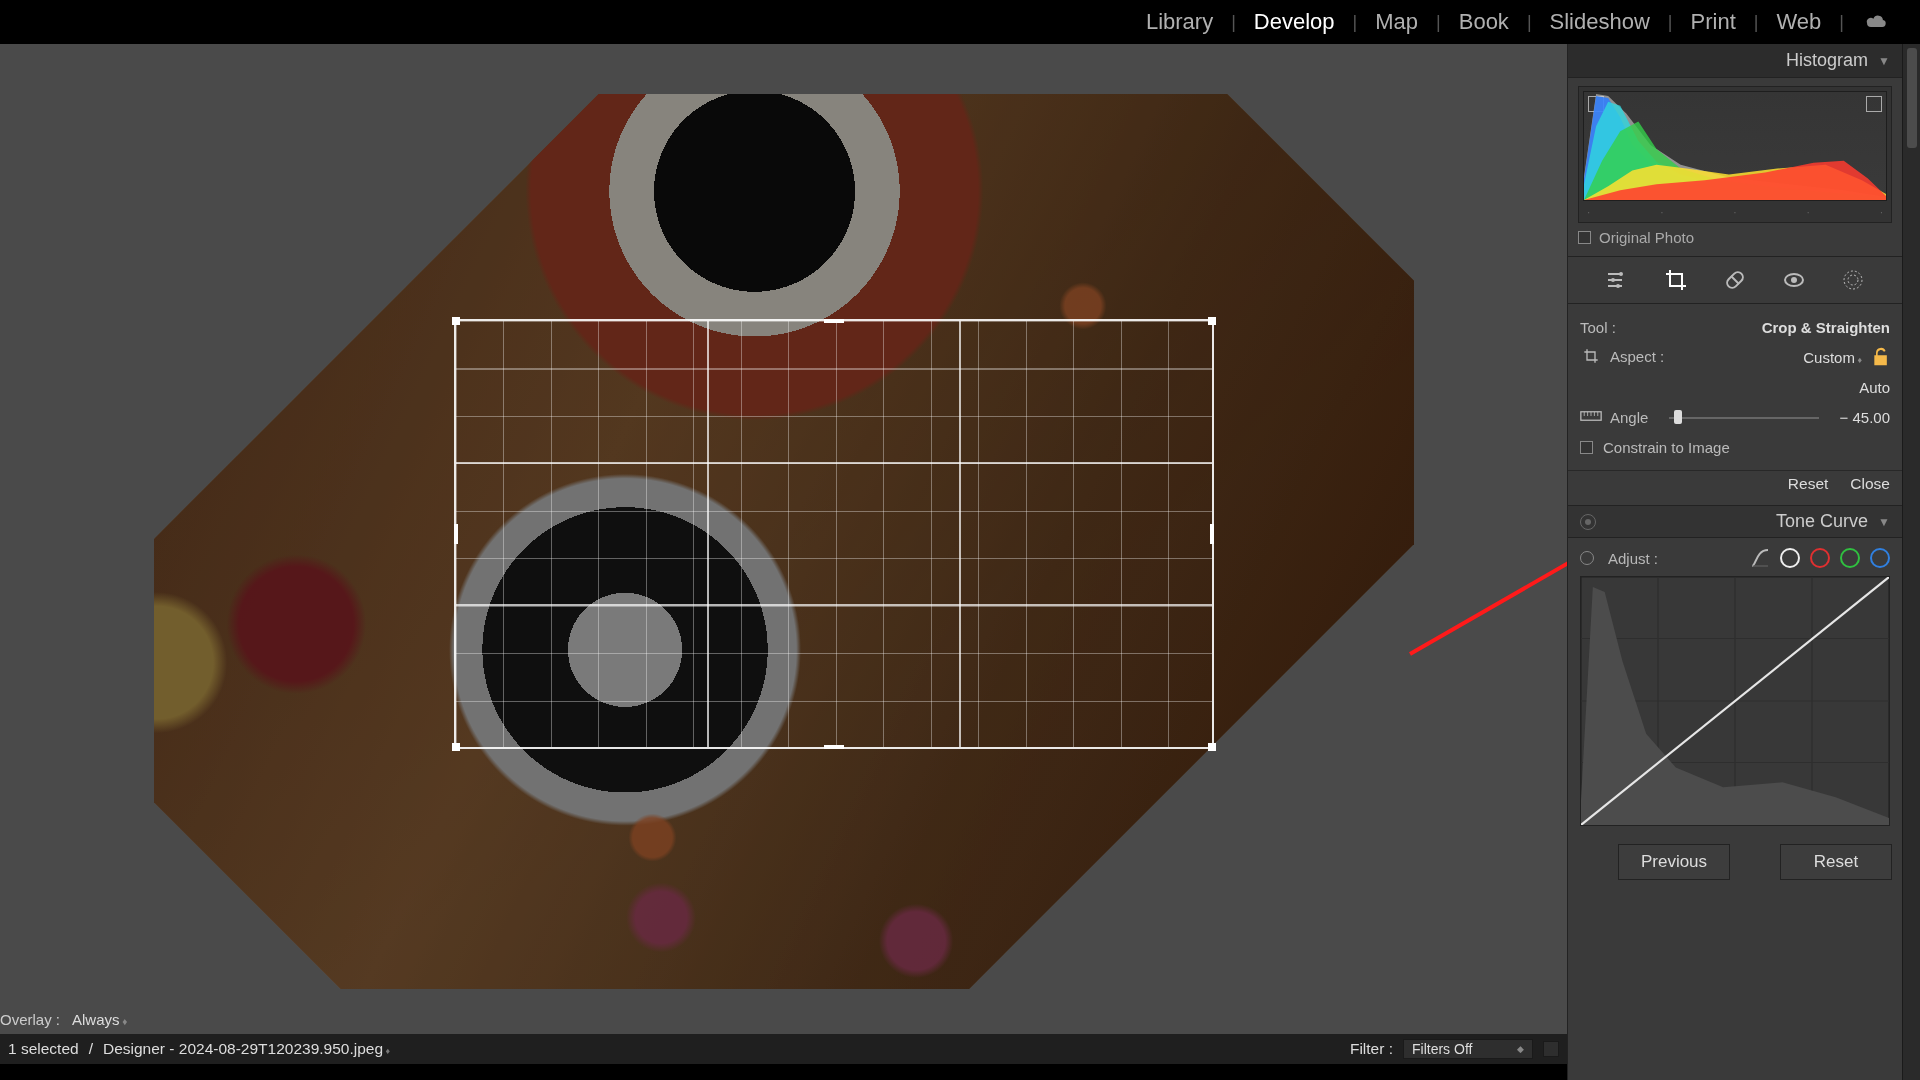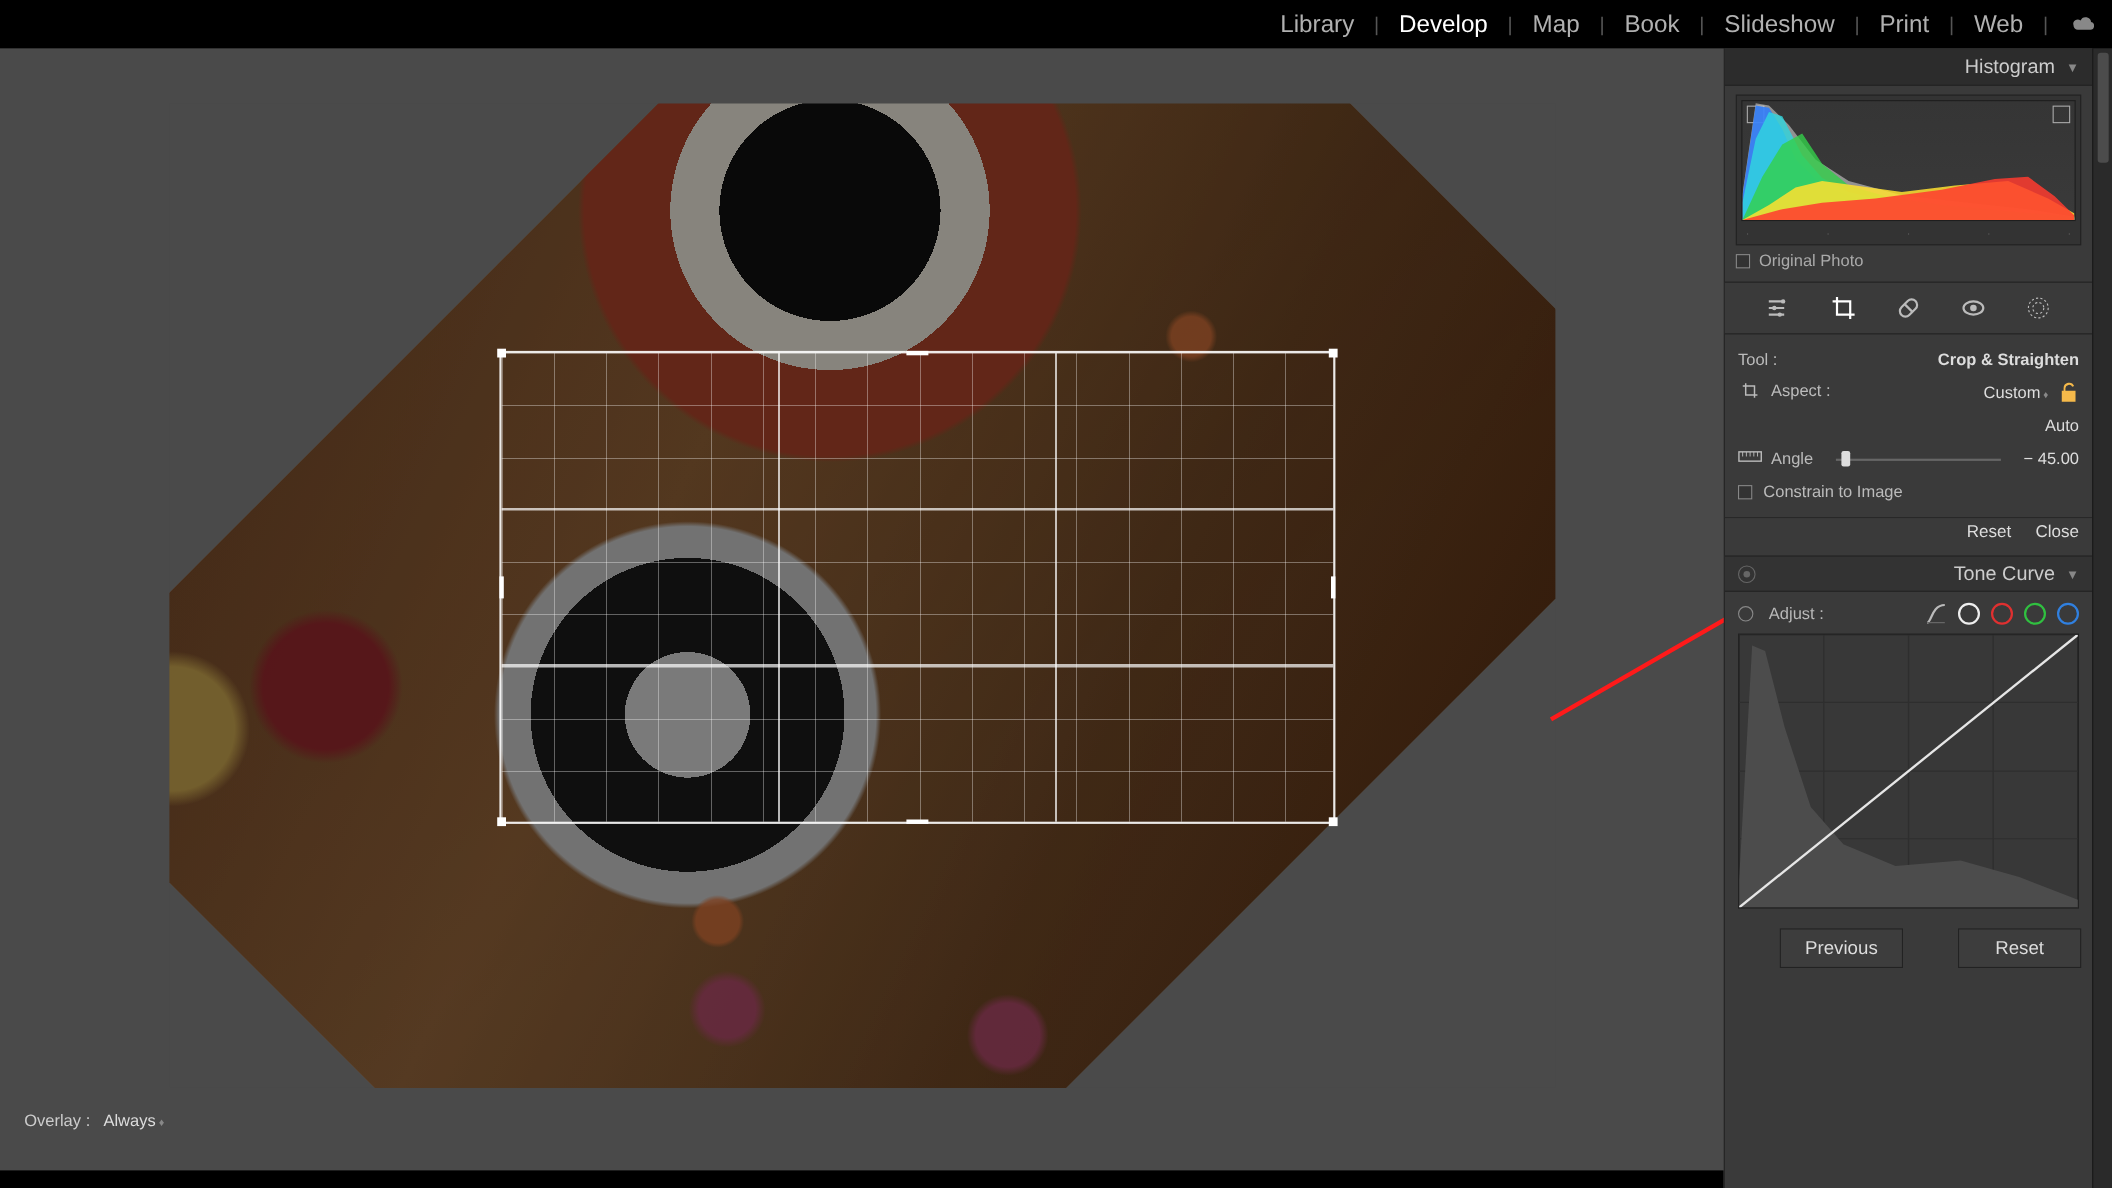--- a/index.html
+++ b/index.html
@@ -1,19 +1,19 @@
 <!DOCTYPE html>
 <html><head>
 <meta charset="utf-8">
 <style>
   * { margin: 0; padding: 0; box-sizing: border-box; font-family: "Segoe UI", Arial, sans-serif; }
   body { background: #1a1a1a; color: #b8b8b8; overflow: hidden; width: 1920px; height: 1080px; position: relative; font-size: 16px; }
 
   
-  .topbar { position: absolute; top: 0; left: 0; right: 0; height: 44px; background: #000; display: flex; align-items: center; justify-content: flex-end; padding-right: 14px; gap: 12px; }
+  .topbar { position: absolute; top: 0; left: 0; right: 0; height: 44px; background: #000; display: flex; align-items: center; justify-content: flex-end; padding-right: 32px; gap: 12px; }
   .topbar .mod { color: #b0b0b0; font-size: 22px; padding: 0 6px; cursor: pointer; }
   .topbar .mod.active { color: #fff; }
   .topbar .sep { color: #555; font-size: 18px; }
   .topbar .cloud-icon { color: #888; font-size: 22px; padding-left: 8px; }
 
   
   .workspace { position: absolute; top: 44px; left: 0; right: 0; bottom: 0; display: flex; }
   .canvas-area { flex: 1; position: relative; background: #4a4a4a; overflow: hidden; }
   .right-panel { width: 335px; background: #3a3a3a; border-left: 1px solid #222; display: flex; flex-direction: column; }
 
@@ -57,21 +57,21 @@
       linear-gradient(to bottom, transparent calc(33.33% - 1px), rgba(255,255,255,0.7) calc(33.33% - 1px) calc(33.33% + 1px), transparent calc(33.33% + 1px)),
       linear-gradient(to bottom, transparent calc(66.66% - 1px), rgba(255,255,255,0.7) calc(66.66% - 1px) calc(66.66% + 1px), transparent calc(66.66% + 1px));
   }
   .crop-handle { position:absolute; background:#fff; }
   .ch-tl,.ch-tr,.ch-bl,.ch-br { width:8px; height:8px; }
   .ch-tl{top:-4px;left:-4px}.ch-tr{top:-4px;right:-4px}.ch-bl{bottom:-4px;left:-4px}.ch-br{bottom:-4px;right:-4px}
   .ch-t,.ch-b{width:20px;height:4px;left:50%;transform:translateX(-50%)}.ch-t{top:-2px}.ch-b{bottom:-2px}
   .ch-l,.ch-r{width:4px;height:20px;top:50%;transform:translateY(-50%)}.ch-l{left:-2px}.ch-r{right:-2px}
 
   
-  .overlay-bar { position: absolute; left: 0; bottom: 46px; height: 30px; background: transparent; display: flex; align-items: center; gap: 12px; padding-left: 22px; color: #ccc; font-size: 15px; }
+  .overlay-bar { position: absolute; left: 0; bottom: 46px; height: 30px; background: transparent; display: flex; align-items: center; gap: 12px; padding-left: 0; color: #ccc; font-size: 15px; }
   .overlay-bar .dd { color: #ddd; }
   .overlay-bar .dd::after { content:" \2666"; font-size:10px; color:#888; }
 
   
   .file-bar { position: absolute; left: 0; right: 0; bottom: 16px; height: 30px; background: #1f1f1f; display:flex; align-items:center; padding: 0 8px; font-size: 15.5px; color:#ddd; justify-content: space-between; }
   .file-left { display:flex; gap:10px; align-items:center; }
   .file-left .fname::after { content:" \2666"; font-size:9px; color:#777; }
   .file-right { display:flex; gap:10px; align-items:center; }
   .file-right .filter-box { background:#2e2e2e; border:1px solid #1a1a1a; padding:1px 8px; min-width:130px; font-size:14px; display:flex; justify-content:space-between; align-items:center;}
   .file-right .switch { width:16px; height:16px; background:#2e2e2e; border:1px solid #1a1a1a; }
@@ -195,20 +195,35 @@
           </marker>
         </defs>
       <line x1="10" y1="150" x2="245" y2="15" stroke="#ff1a1a" stroke-width="4" marker-end="url(#ah)"></line>
     </svg>
 
     <div class="overlay-bar">
       <span>Overlay :</span>
       <span class="dd">Always</span>
     </div>
 
+    <div class="file-bar">
+      <div class="file-left">
+        <span>1 selected</span>
+        <span>/</span>
+        <span class="fname">Designer - 2024-08-29T120239.950.jpeg</span>
+      </div>
+      <div class="file-right">
+        <span>Filter :</span>
+        <span class="filter-box">
+            <span>Filters Off</span>
+            <span style="font-size:9px;color:#888">◆</span>
+          </span>
+        <span class="switch"></span>
+      </div>
+    </div>
     <div class="bottom-strip"></div>
   </div>
 
   <div class="right-panel">
     <div class="panel-header">
       <span>Histogram</span>
       <span class="tri">▼</span>
     </div>
 
     <div class="histogram-box">

